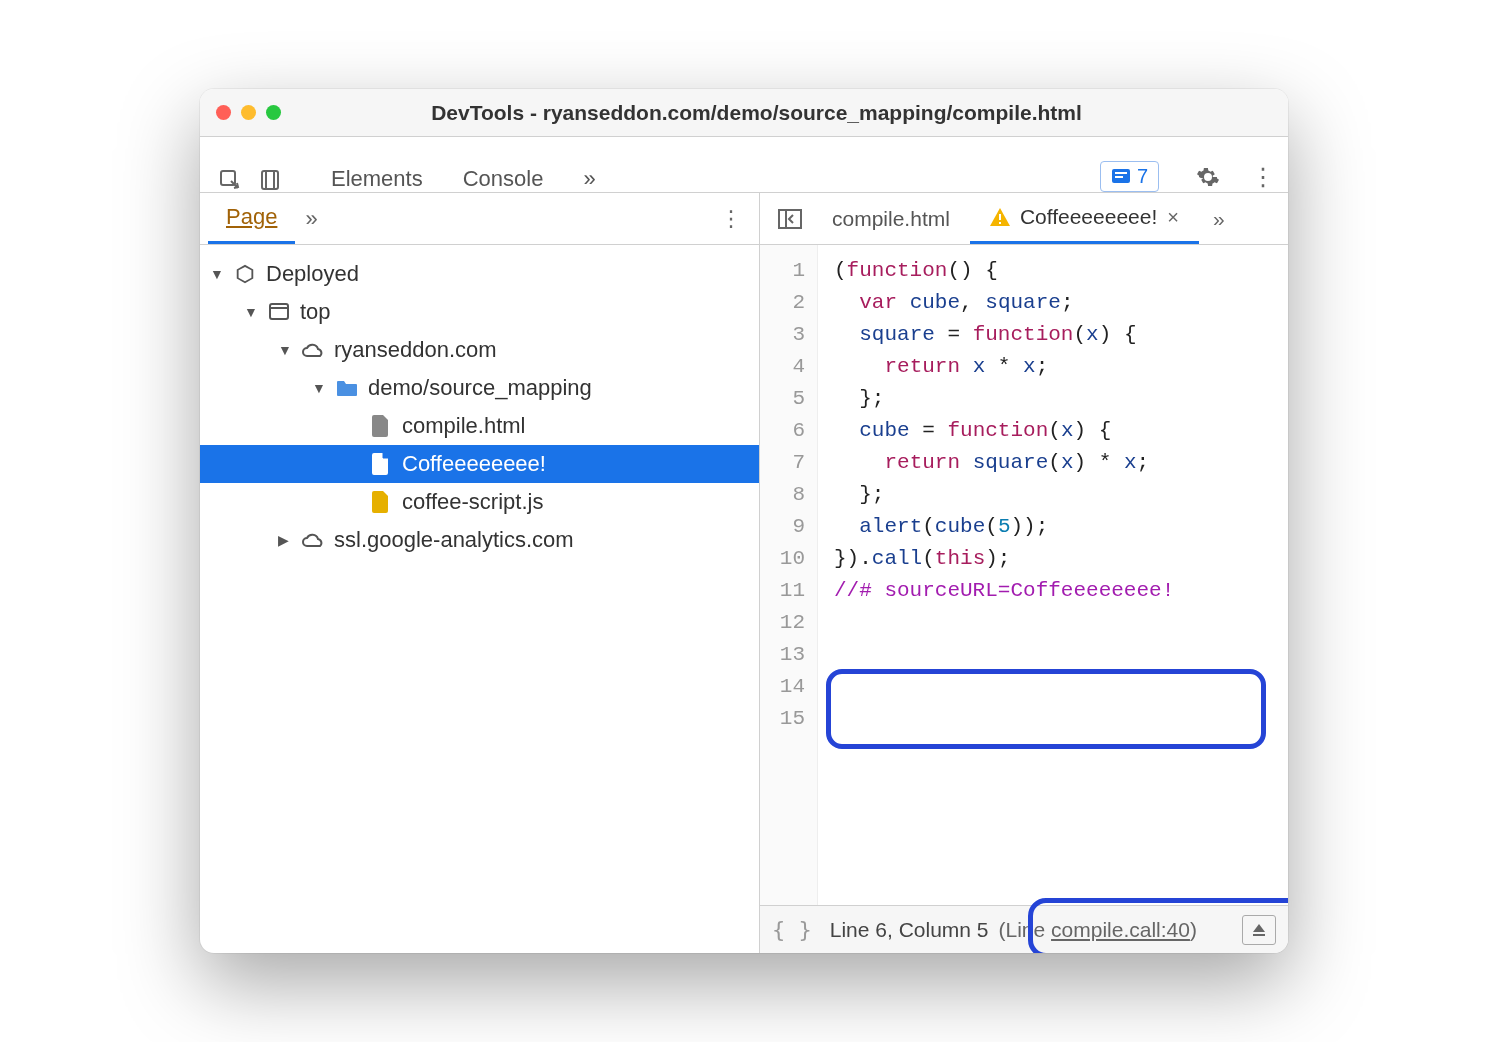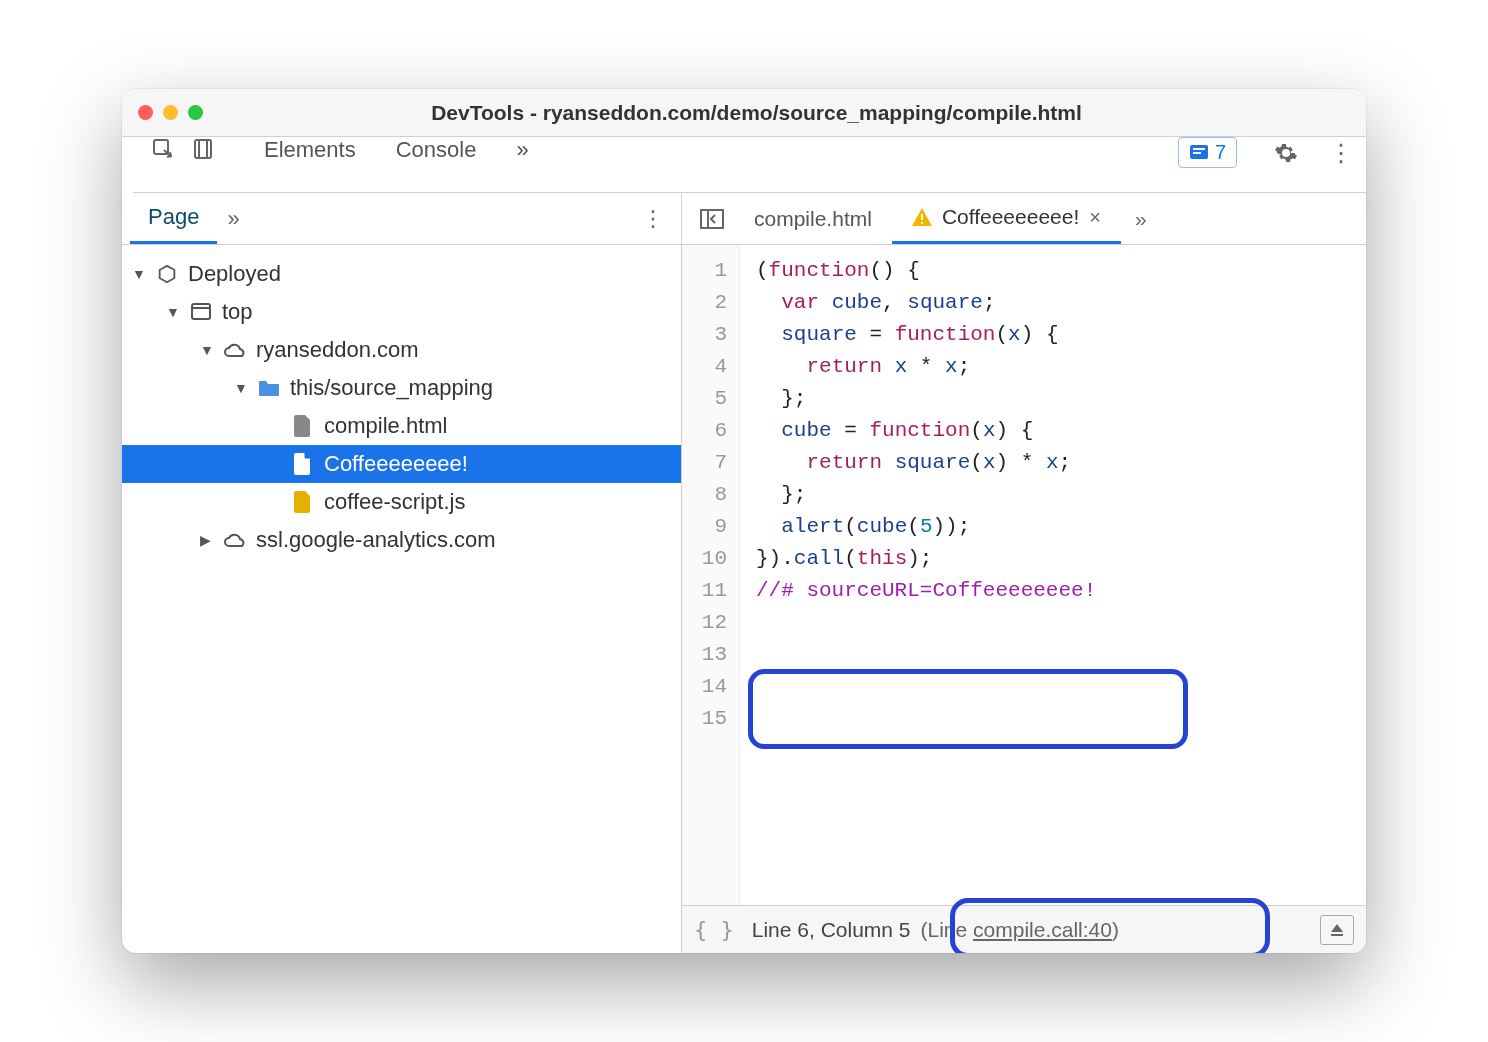--- a/index.html
+++ b/index.html
@@ -6,21 +6,21 @@
 body {
   font-family: -apple-system, BlinkMacSystemFont, "Segoe UI", Helvetica, Arial, sans-serif;
   background: #fff;
   width: 1488px;
   height: 1042px;
   display: flex;
   align-items: center;
   justify-content: center;
 }
 .window {
-  width: 1244px;
+  width: 1088px;
   background: #fff;
   border-radius: 14px;
   overflow: hidden;
   box-shadow: 0 30px 80px rgba(0,0,0,0.35), 0 0 0 1px rgba(0,0,0,0.05);
 }
 .titlebar {
   height: 48px;
   background: #f6f6f6;
   border-bottom: 1px solid #d0d0d0;
   display: flex;
@@ -38,25 +38,24 @@
   text-align: center;
   font-size: 21px;
   font-weight: 600;
   color: #333;
   margin-right: 70px;
 }
 .main-toolbar {
   height: 56px;
   border-bottom: 1px solid #d0d0d0;
   display: flex;
-  align-items: flex-start;
+  align-items: flex-end;
   padding: 0 10px;
   font-size: 22px;
   color: #555;
-  margin-left: 11px;
 }
 .tb-icon { width: 40px; display: flex; align-items: center; justify-content: center; color: #666; }
 .tb-sep { width: 1px; background: #ddd; margin: 10px 10px; }
 .tb-tab { padding: 0 20px; display: flex; align-items: center; cursor: pointer; }
 .tb-tab.active { color: #1a73e8; border-bottom: 3px solid #1a73e8; }
 .tb-right { margin-left: auto; display: flex; align-items: center; gap: 8px; }
 .issue-badge {
   display: flex; align-items: center; gap: 6px;
   border: 1px solid #9bbef0; border-radius: 4px;
   padding: 3px 10px; color: #1a73e8; font-size: 20px;
@@ -69,21 +68,21 @@
   width: 560px;
   border-right: 1px solid #d0d0d0;
   display: flex; flex-direction: column;
 }
 .sidebar-tabs {
   height: 52px; border-bottom: 1px solid #d0d0d0;
   display: flex; align-items: stretch; padding: 0 8px;
   font-size: 22px; color: #555;
 }
 .sb-tab { padding: 0 18px; display: flex; align-items: center; cursor: pointer; }
-.sb-tab.active { color: #0c4a6e; border-bottom: 3px solid #1a73e8; }
+.sb-tab.active { color: #a16207; border-bottom: 3px solid #1a73e8; text-decoration: underline; }
 .sb-more { margin-left: 10px; display: flex; align-items: center; color: #666; }
 .sb-kebab { margin-left: auto; width: 40px; display: flex; align-items: center; justify-content: center; color: #666; }
 .tree {
   flex: 1;
   padding: 10px 0;
   font-size: 22px;
   color: #333;
   overflow: auto;
 }
 .tree-row {
@@ -254,21 +253,21 @@
           </span>
           <span>ryanseddon.com</span>
         </div>
         <div class="tree-row ind4">
           <span class="tree-arrow">▼</span>
           <span class="tree-icon">
             <svg width="22" height="18" viewBox="0 0 22 18" fill="#4a90e2">
                 <path d="M2 2h6l2 3h10a1 1 0 011 1v10a1 1 0 01-1 1H2a1 1 0 01-1-1V3a1 1 0 011-1z"></path>
               </svg>
           </span>
-          <span>this/source_mapping</span>
+          <span>demo/source_mapping</span>
         </div>
         <div class="tree-row ind5">
           <span class="tree-icon">
             <svg width="18" height="22" viewBox="0 0 18 22" fill="#888">
                 <path d="M2 0h9l5 5v15a2 2 0 01-2 2H2a2 2 0 01-2-2V2a2 2 0 012-2z"></path>
               </svg>
           </span>
           <span>compile.html</span>
         </div>
         <div class="tree-row ind5 selected">

